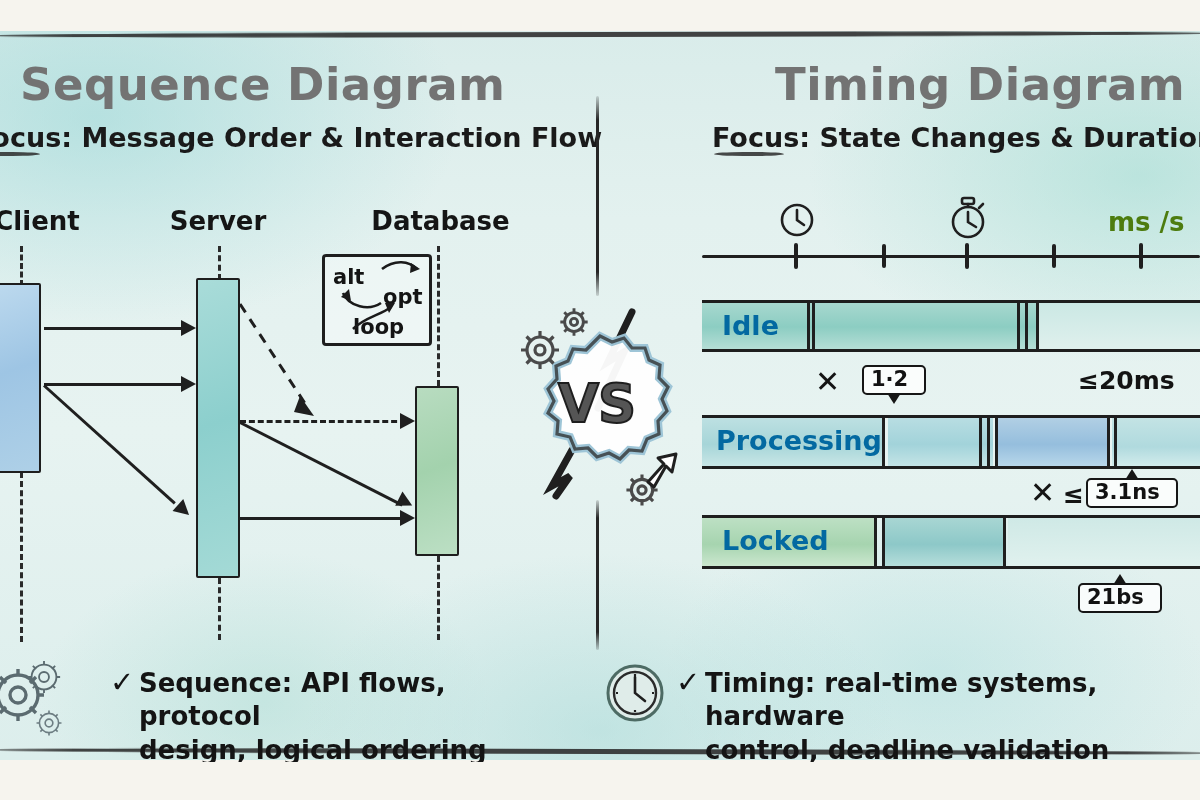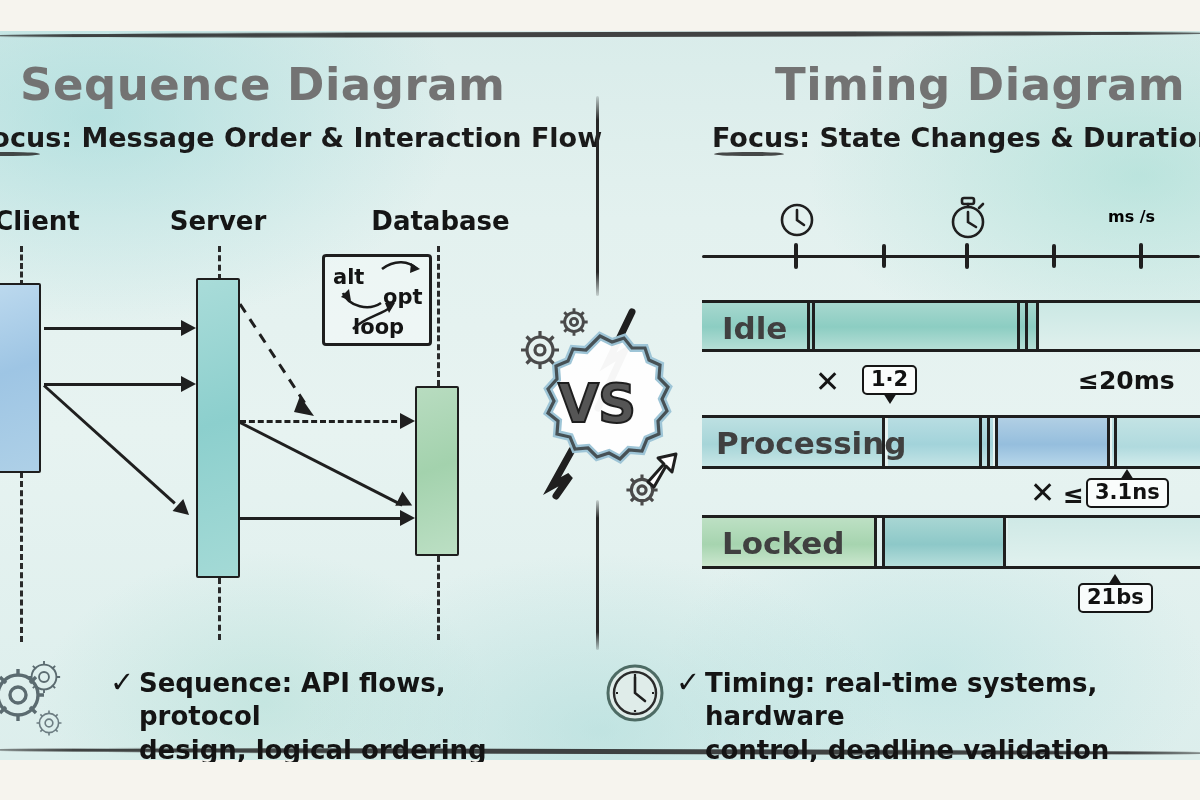--- a/index.html
+++ b/index.html
@@ -129,42 +129,42 @@
     color:#555; -webkit-text-stroke: 2px #1e1e1e;
     text-shadow: 1px 1px 0 rgba(0,0,0,.12);
   }
 
   
   #time-axis {
     position:absolute; height:0; border-top: 3.5px solid #1f1f1f;
     border-radius: 2px;
   }
   .tick { position:absolute; width:3.5px; background:#1f1f1f; border-radius:2px; }
-  .axis-unit { position:absolute; font-size:16px; font-weight:600; color:#000000; }
+  .axis-unit { position:absolute; font-size:26px; font-weight:600; color:#4d7c0f; }
 
   .lane {
     position: absolute;
     border-top: 3px solid #1e1e1e;
     border-bottom: 3px solid #1e1e1e;
   }
   .lane-fill { position:absolute; top:0; bottom:0; }
   .lane-label {
-    position:absolute; font-size:31px; font-weight:600; color:#404040;
+    position:absolute; font-size:27px; font-weight:600; color:#0369a1;
     white-space:nowrap; z-index: 5;
   }
   .edge { position:absolute; top:-1px; bottom:-1px; width:3px; background:#1f1f1f; }
 
   
   .callout {
     position:absolute;
     border: 2.5px solid #161616;
     border-radius: 5px;
     background: rgba(255,255,255,.80);
     font-size: 21px; font-weight: 700; color:#121212;
-    padding: 1px 7px 3px 7px;
+    padding: 1px 16px 3px 7px;
     white-space: nowrap;
     line-height: 1.05;
   }
   .callout .tail {
     position:absolute; left: 50%; margin-left:-7px;
     width:0;height:0;
     border-left: 7px solid transparent;
     border-right: 7px solid transparent;
   }
   .callout.down .tail { bottom:-11px; border-top: 11px solid #161616; }

